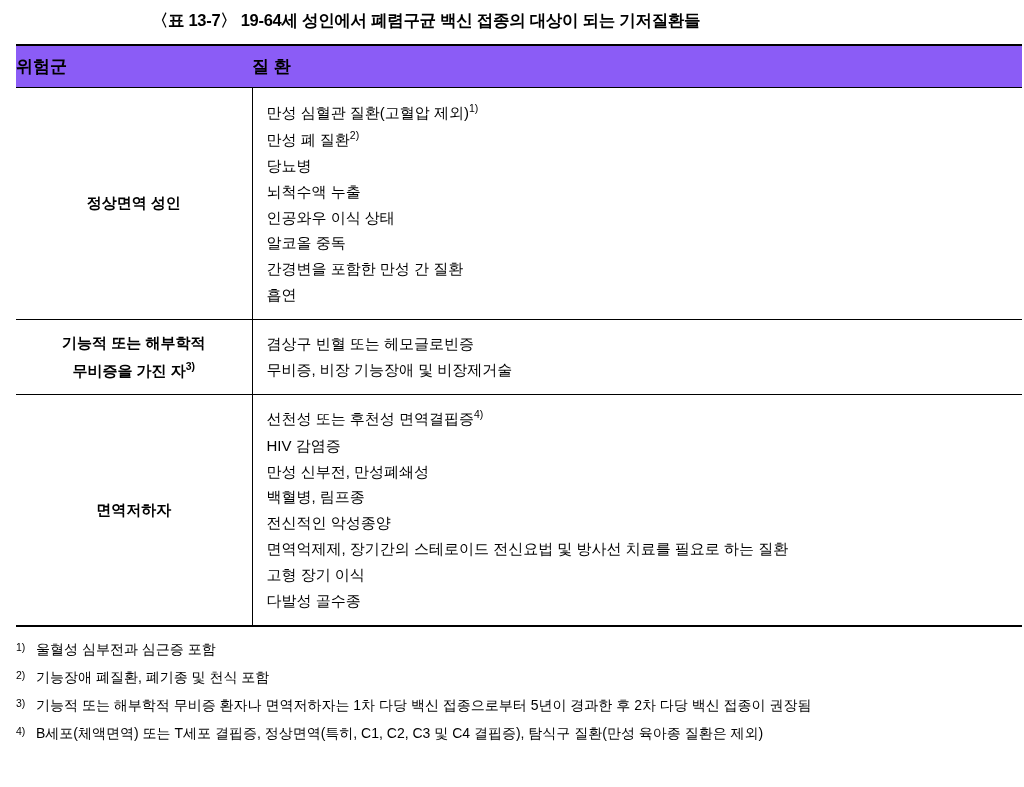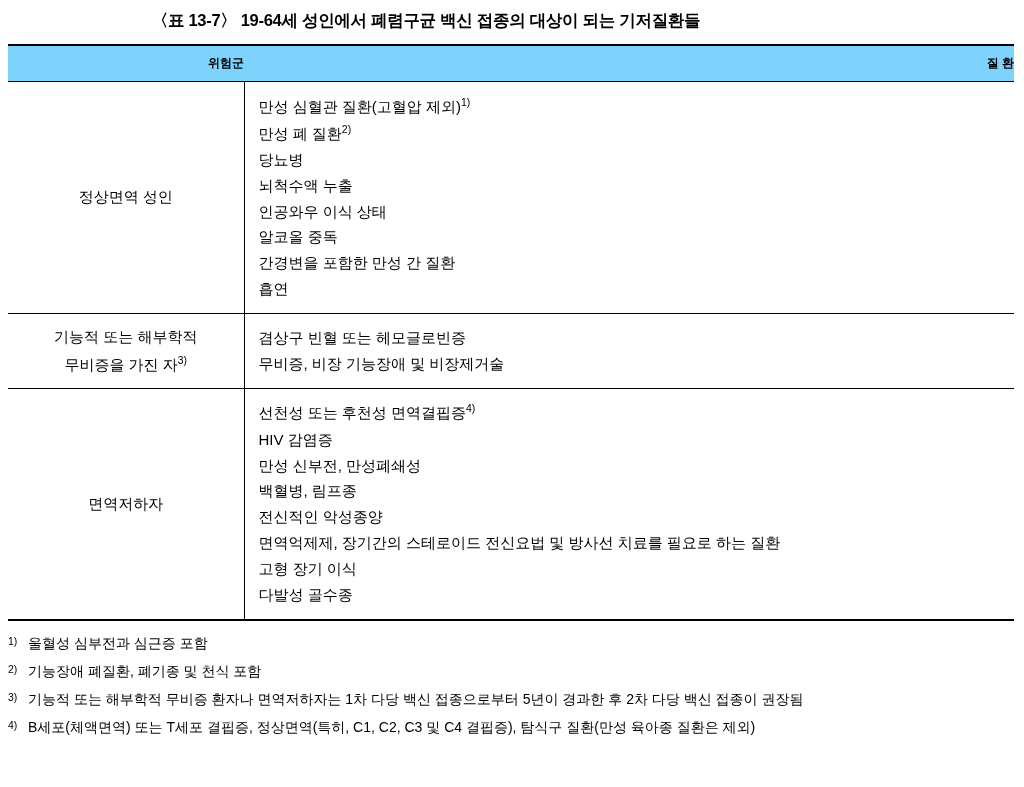--- a/index.html
+++ b/index.html
@@ -12,42 +12,42 @@
     height: 787px;
     font-family: "Liberation Sans", sans-serif;
     color: #000000;
     overflow: hidden;
   }
   .page {
     width: 852px;
     height: 787px;
     position: relative;
     box-sizing: border-box;
-    padding: 0 8px;
+    padding: 0 16px;
   }
   .table-title {
     text-align: center;
     font-size: 16.5px;
     font-weight: bold;
     letter-spacing: -0.3px;
     padding-top: 10px;
     padding-bottom: 12px;
     color: #000;
   }
   table.main-table {
     width: 1006px;
     margin: 0 auto;
     border-collapse: collapse;
     table-layout: fixed;
   }
   table.main-table .th-cell {
-    background: #7dd3fc;
+    background: #8b5cf6;
     font-weight: bold;
-    font-size: 12px;
-    text-align: right;
+    font-size: 17px;
+    text-align: left;
     padding: 9px 0 9px 0;
     border-left: none;
     border-right: none;
   }
   .thead-row .th-cell {
     border-top: 2.5px solid #000;
     border-bottom: 1px solid #000;
   }
   .col-risk { width: 236px; }
   .col-dis { width: 770px; }
@@ -107,21 +107,21 @@
     flex: 0 0 auto;
     width: 20px;
     font-size: 10.5px;
     padding-top: 1px;
     text-align: left;
   }
   .fn-text {
     flex: 1 1 auto;
     white-space: nowrap;
   }
-  .risk-line { display: block; }
+  .risk-line { display: block; font-weight: bold; }
 </style>
 </head>
 <body>
 
 <div class="page">
 
   <div class="table-title">〈표 13-7〉 19-64세 성인에서 폐렴구균 백신 접종의 대상이 되는 기저질환들</div>
 
   <table class="main-table">
     <colgroup>

